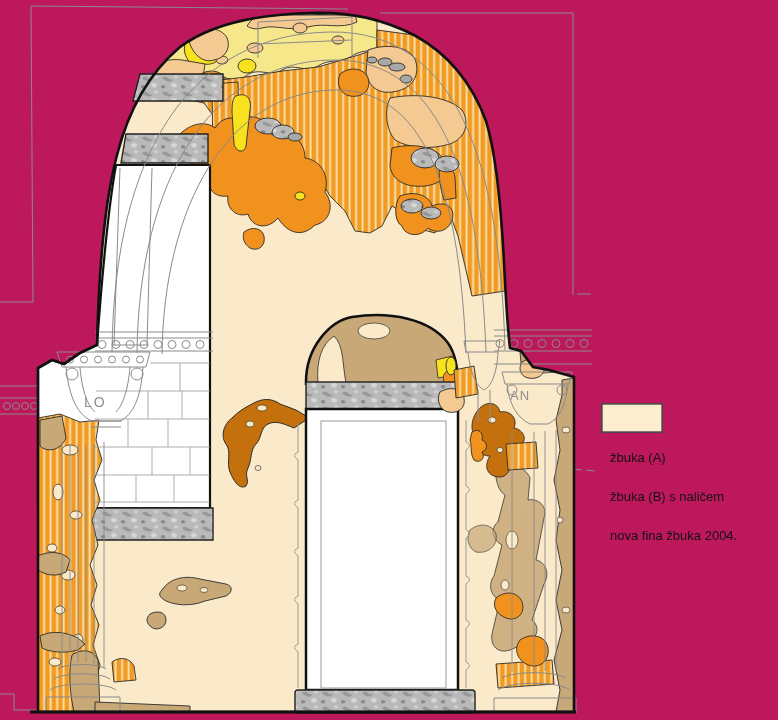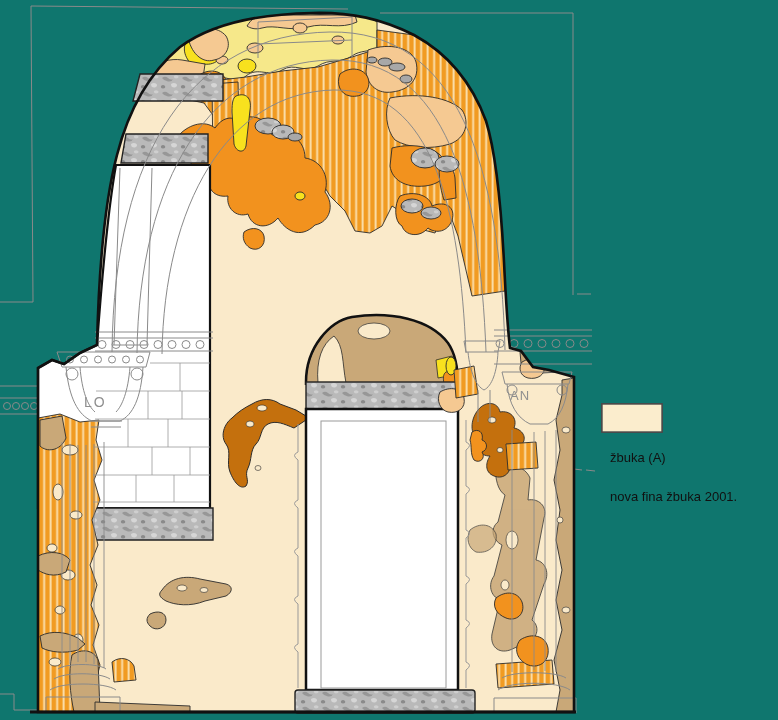--- a/index.html
+++ b/index.html
@@ -1,16 +1,16 @@
 <!DOCTYPE html>
 <html><head>
 <meta charset="utf-8">
 <style>
   html,body{margin:0;padding:0;background:#ffffff;}
-  .stage{position:relative;width:778px;height:720px;background:#0f766e;overflow:hidden;
+  .stage{position:relative;width:778px;height:720px;background:#be185d;overflow:hidden;
          font-family:"Liberation Sans", sans-serif;}
   .stage svg{position:absolute;left:0;top:0;}
   .legend{position:absolute;left:601px;top:403px;width:177px;}
   .legend-row{display:flex;align-items:center;height:30px;margin-bottom:9px;}
   .legend-row .sw{width:62px;height:30px;flex:0 0 62px;display:block;}
   .legend-row .lbl{margin-left:9px;font-size:13px;color:#111;white-space:nowrap;}
   text{font-family:"Liberation Sans", sans-serif;}
 </style>
 </head>
 <body>
@@ -301,19 +301,25 @@
     <span class="lbl">kamen</span>
   </div>
   <div class="legend-row">
     <svg class="sw">
           <rect x="1" y="1" width="60" height="28" stroke="#4a4a4a" stroke-width="1.4" fill="#F5C992"></rect>
         </svg>
     <span class="lbl">žbuka (A)</span>
   </div>
   <div class="legend-row">
     <svg class="sw">
+          <rect x="1" y="1" width="60" height="28" fill="url(#stripesL)" stroke="#4a4a4a" stroke-width="1.4"></rect>
+        </svg>
+    <span class="lbl">žbuka (B) s naličem</span>
+  </div>
+  <div class="legend-row">
+    <svg class="sw">
           <rect x="1" y="1" width="60" height="28" stroke="#4a4a4a" stroke-width="1.4" fill="#FBEDCD"></rect>
         </svg>
-    <span class="lbl">nova fina žbuka 2001.</span>
+    <span class="lbl">nova fina žbuka 2004.</span>
   </div>
 </div>
 
 </div>
 
 </body></html>

